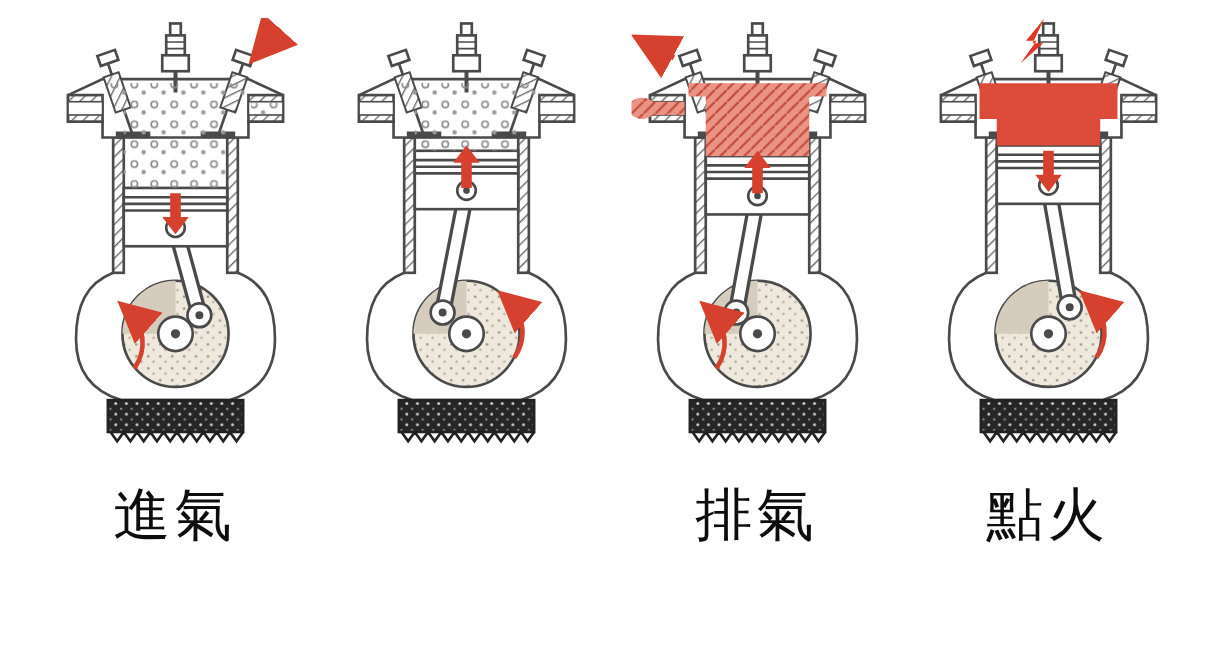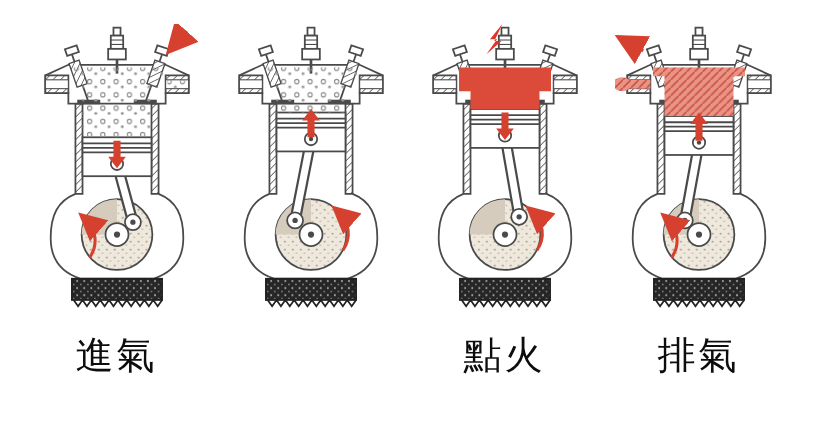--- a/index.html
+++ b/index.html
@@ -3,21 +3,21 @@
 <meta charset="utf-8">
 <style>
   html,body{margin:0;padding:0;background:#ffffff;}
   .canvas{
     width:815px;height:438px;background:#ffffff;
     box-sizing:border-box;overflow:hidden;
     display:flex;flex-direction:column;align-items:center;
     font-family:"Liberation Serif","DejaVu Serif",serif;
   }
   .stage-row{
-    display:flex;justify-content:center;gap:26px;padding-top:24px;
+    display:flex;justify-content:center;gap:26px;padding-top:12px;
   }
   figure.stage{margin:0;display:flex;flex-direction:column;align-items:center;}
   .stage-label{
     font-size:38px;color:#0d0d0d;margin-top:14px;letter-spacing:3px;
     font-family:"Liberation Serif","DejaVu Serif",serif;
   }
   svg.engine{display:block;}
 </style>
 </head>
 <body>
@@ -153,20 +153,54 @@
         <g>
           <path d="M131,256 A33,33 0 0 0 126,212" fill="none" stroke="#d6402e" stroke-width="3.5" marker-end="url(#mred)"></path>
         </g>
       </svg>
     </figure>
 
     <figure class="stage">
       <svg class="engine" viewBox="0 0 190 330" width="168" height="292" role="img">
         <use href="#engine-base" width="190" height="330"></use>
         <g stroke="#4a4a4a" stroke-width="2" stroke-linecap="round">
+          <line x1="95" y1="134" x2="79" y2="222" stroke-width="13"></line>
+          <line x1="95" y1="134" x2="79" y2="222" stroke="#ffffff" stroke-width="8"></line>
+          <circle cx="79" cy="222" r="9" fill="#ffffff"></circle>
+          <circle cx="79" cy="222" r="3" fill="#4a4a4a" stroke="none"></circle>
+          <rect x="56" y="104" width="78" height="44" fill="#ffffff"></rect>
+          <line x1="56" y1="111" x2="134" y2="111"></line>
+          <line x1="56" y1="116" x2="134" y2="116"></line>
+          <line x1="56" y1="121" x2="134" y2="121"></line>
+          <circle cx="95" cy="134" r="7" fill="#ffffff"></circle>
+          <circle cx="95" cy="134" r="2.5" fill="#4a4a4a" stroke="none"></circle>
+        </g>
+        <g>
+          <rect x="43" y="49" width="104" height="10" fill="url(#exhgas)"></rect>
+          <rect x="56" y="58" width="78" height="46" fill="url(#exhgas)"></rect>
+          <rect x="14" y="63" width="26" height="10" fill="url(#exhgas)"></rect>
+          <ellipse cx="8" cy="68" rx="10" ry="8" fill="url(#exhgas)"></ellipse>
+        </g>
+        <g>
+          <line x1="32" y1="30" x2="10" y2="18" stroke="#d6402e" stroke-width="4" marker-end="url(#mred)"></line>
+        </g>
+        <g>
+          <path d="M95,100 L105,113 L99,113 L99,132 L91,132 L91,113 L85,113 Z" fill="#d6402e"></path>
+        </g>
+        <g>
+          <path d="M64,264 A33,33 0 0 0 59,220" fill="none" stroke="#d6402e" stroke-width="3.5" marker-end="url(#mred)"></path>
+        </g>
+      </svg>
+      <figcaption class="stage-label">排氣</figcaption>
+    </figure>
+
+    <figure class="stage">
+      <svg class="engine" viewBox="0 0 190 330" width="168" height="292" role="img">
+        <use href="#engine-base" width="190" height="330"></use>
+        <g stroke="#4a4a4a" stroke-width="2" stroke-linecap="round">
           <line x1="95" y1="126" x2="111" y2="218" stroke-width="13"></line>
           <line x1="95" y1="126" x2="111" y2="218" stroke="#ffffff" stroke-width="8"></line>
           <circle cx="111" cy="218" r="9" fill="#ffffff"></circle>
           <circle cx="111" cy="218" r="3" fill="#4a4a4a" stroke="none"></circle>
           <rect x="56" y="96" width="78" height="44" fill="#ffffff"></rect>
           <line x1="56" y1="103" x2="134" y2="103"></line>
           <line x1="56" y1="108" x2="134" y2="108"></line>
           <line x1="56" y1="113" x2="134" y2="113"></line>
           <circle cx="95" cy="126" r="7" fill="#ffffff"></circle>
           <circle cx="95" cy="126" r="2.5" fill="#4a4a4a" stroke="none"></circle>
@@ -180,48 +214,14 @@
         <g>
           <path d="M91,100 L99,100 L99,118 L105,118 L95,131 L85,118 L91,118 Z" fill="#d6402e"></path>
         </g>
         <g>
           <path d="M131,256 A33,33 0 0 0 126,212" fill="none" stroke="#d6402e" stroke-width="3.5" marker-end="url(#mred)"></path>
         </g>
       </svg>
       <figcaption class="stage-label">點火</figcaption>
     </figure>
 
-    <figure class="stage">
-      <svg class="engine" viewBox="0 0 190 330" width="168" height="292" role="img">
-        <use href="#engine-base" width="190" height="330"></use>
-        <g stroke="#4a4a4a" stroke-width="2" stroke-linecap="round">
-          <line x1="95" y1="134" x2="79" y2="222" stroke-width="13"></line>
-          <line x1="95" y1="134" x2="79" y2="222" stroke="#ffffff" stroke-width="8"></line>
-          <circle cx="79" cy="222" r="9" fill="#ffffff"></circle>
-          <circle cx="79" cy="222" r="3" fill="#4a4a4a" stroke="none"></circle>
-          <rect x="56" y="104" width="78" height="44" fill="#ffffff"></rect>
-          <line x1="56" y1="111" x2="134" y2="111"></line>
-          <line x1="56" y1="116" x2="134" y2="116"></line>
-          <line x1="56" y1="121" x2="134" y2="121"></line>
-          <circle cx="95" cy="134" r="7" fill="#ffffff"></circle>
-          <circle cx="95" cy="134" r="2.5" fill="#4a4a4a" stroke="none"></circle>
-        </g>
-        <g>
-          <rect x="43" y="49" width="104" height="10" fill="url(#exhgas)"></rect>
-          <rect x="56" y="58" width="78" height="46" fill="url(#exhgas)"></rect>
-          <rect x="14" y="63" width="26" height="10" fill="url(#exhgas)"></rect>
-          <ellipse cx="8" cy="68" rx="10" ry="8" fill="url(#exhgas)"></ellipse>
-        </g>
-        <g>
-          <line x1="32" y1="30" x2="10" y2="18" stroke="#d6402e" stroke-width="4" marker-end="url(#mred)"></line>
-        </g>
-        <g>
-          <path d="M95,100 L105,113 L99,113 L99,132 L91,132 L91,113 L85,113 Z" fill="#d6402e"></path>
-        </g>
-        <g>
-          <path d="M64,264 A33,33 0 0 0 59,220" fill="none" stroke="#d6402e" stroke-width="3.5" marker-end="url(#mred)"></path>
-        </g>
-      </svg>
-      <figcaption class="stage-label">排氣</figcaption>
-    </figure>
-
   </div>
 </div>
 
 </body></html>

